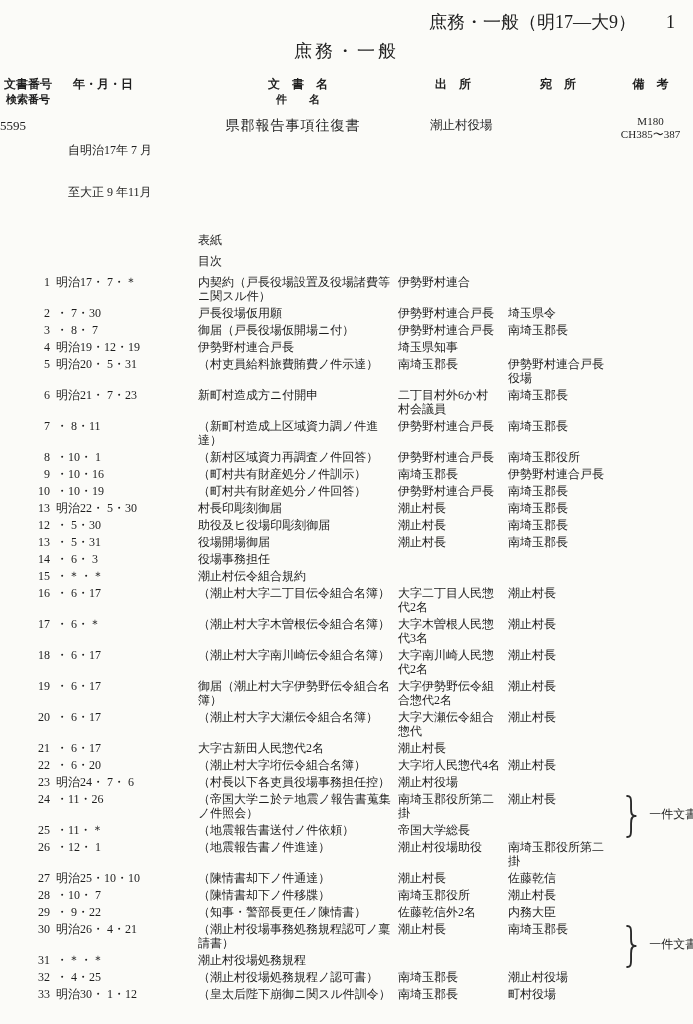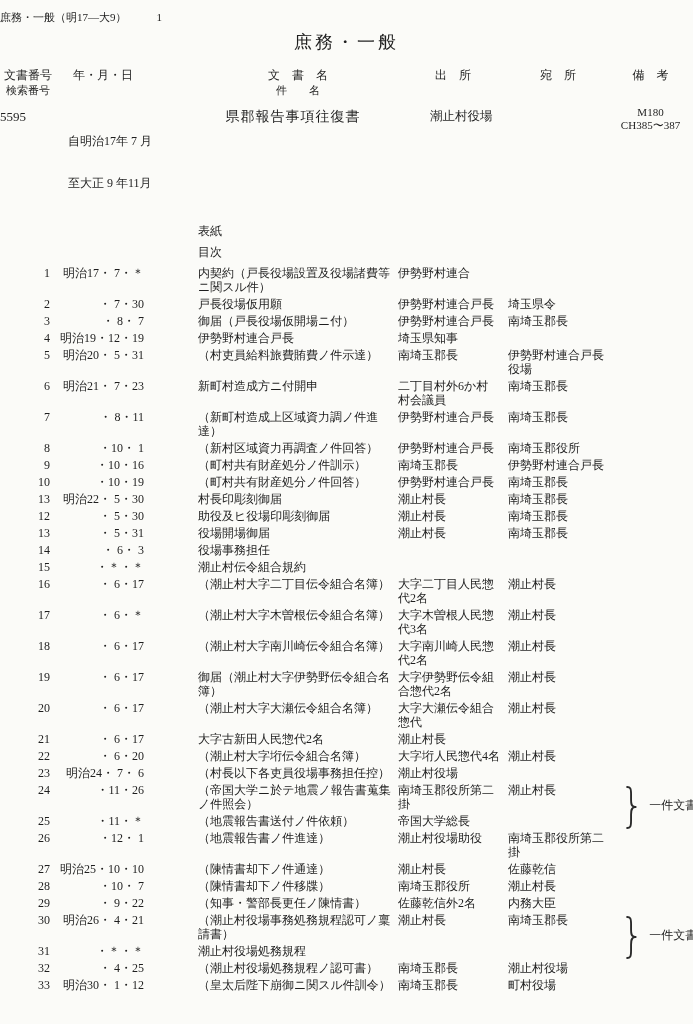--- a/index.html
+++ b/index.html
@@ -5,56 +5,56 @@
   html, body { margin: 0; padding: 0; }
   body {
     width: 693px; height: 1024px; overflow: hidden;
     background: #fbfbf8; color: #1e1e1e;
     font-family: "Liberation Serif", "DejaVu Serif", serif;
   }
   .page { width: 693px; height: 1024px; position: relative; }
 
   
   .corner {
-    display: flex; align-items: baseline;
-    gap: 30px; padding: 10px 18px 0 0; font-size: 11px;
+    display: flex; justify-content: flex-end; align-items: baseline;
+    gap: 30px; padding: 10px 18px 0 0; font-size: 18px;
   }
 
   
   .main-title {
     margin: 2px 0 0 0; text-align: center;
     font-size: 18px; font-weight: normal; letter-spacing: 3px; line-height: 30px;
   }
 
   
   .grid-row {
     display: grid;
     grid-template-columns: 56px 94px 48px 200px 110px 100px 85px;
   }
   .cell { overflow: visible; }
 
   
-  .thead { margin-top: 12px; font-weight: normal; font-size: 12px; line-height: 13px; }
+  .thead { margin-top: 12px; font-weight: bold; font-size: 12px; line-height: 13px; }
   .thead .sub { font-size: 11px; margin-top: 2px; }
   .h-no, .h-name, .h-source, .h-dest, .h-note { text-align: center; }
   .h-date { text-align: center; }
 
   
   .vol { margin-top: 9px; margin-bottom: 6px; }
   .vol-no { text-align: left; padding-right: 6px; font-size: 13px; padding-top: 3px; }
   .vol-date { font-size: 12px; line-height: 14px; white-space: pre; padding-left: 12px; }
   .vol-name { font-size: 14px; letter-spacing: 1px; margin-left: -10px; padding-top: 2px; text-align: center; }
   .vol-source { font-size: 12.5px; padding-left: 32px; padding-top: 2px; }
   .vol-note { text-align: center; font-size: 11px; line-height: 13px; }
 
   
   .entry { font-size: 12px; line-height: 14px; margin-bottom: 3px; }
   .front { margin-bottom: 7px; }
   .c-no { text-align: right; padding-right: 6px; }
-  .c-date { text-align: right; padding-right: 6px; white-space: pre; }
+  .c-date { text-align: left; padding-right: 6px; white-space: pre; }
   .c-name { padding-right: 4px; }
   .c-source { padding-right: 8px; }
   .c-dest { padding-right: 0; }
   .c-note { position: relative; }
 
   
   .bracket {
     position: absolute; top: 0; left: 12px;
     display: flex; align-items: center; gap: 5px; height: 44px;
   }

